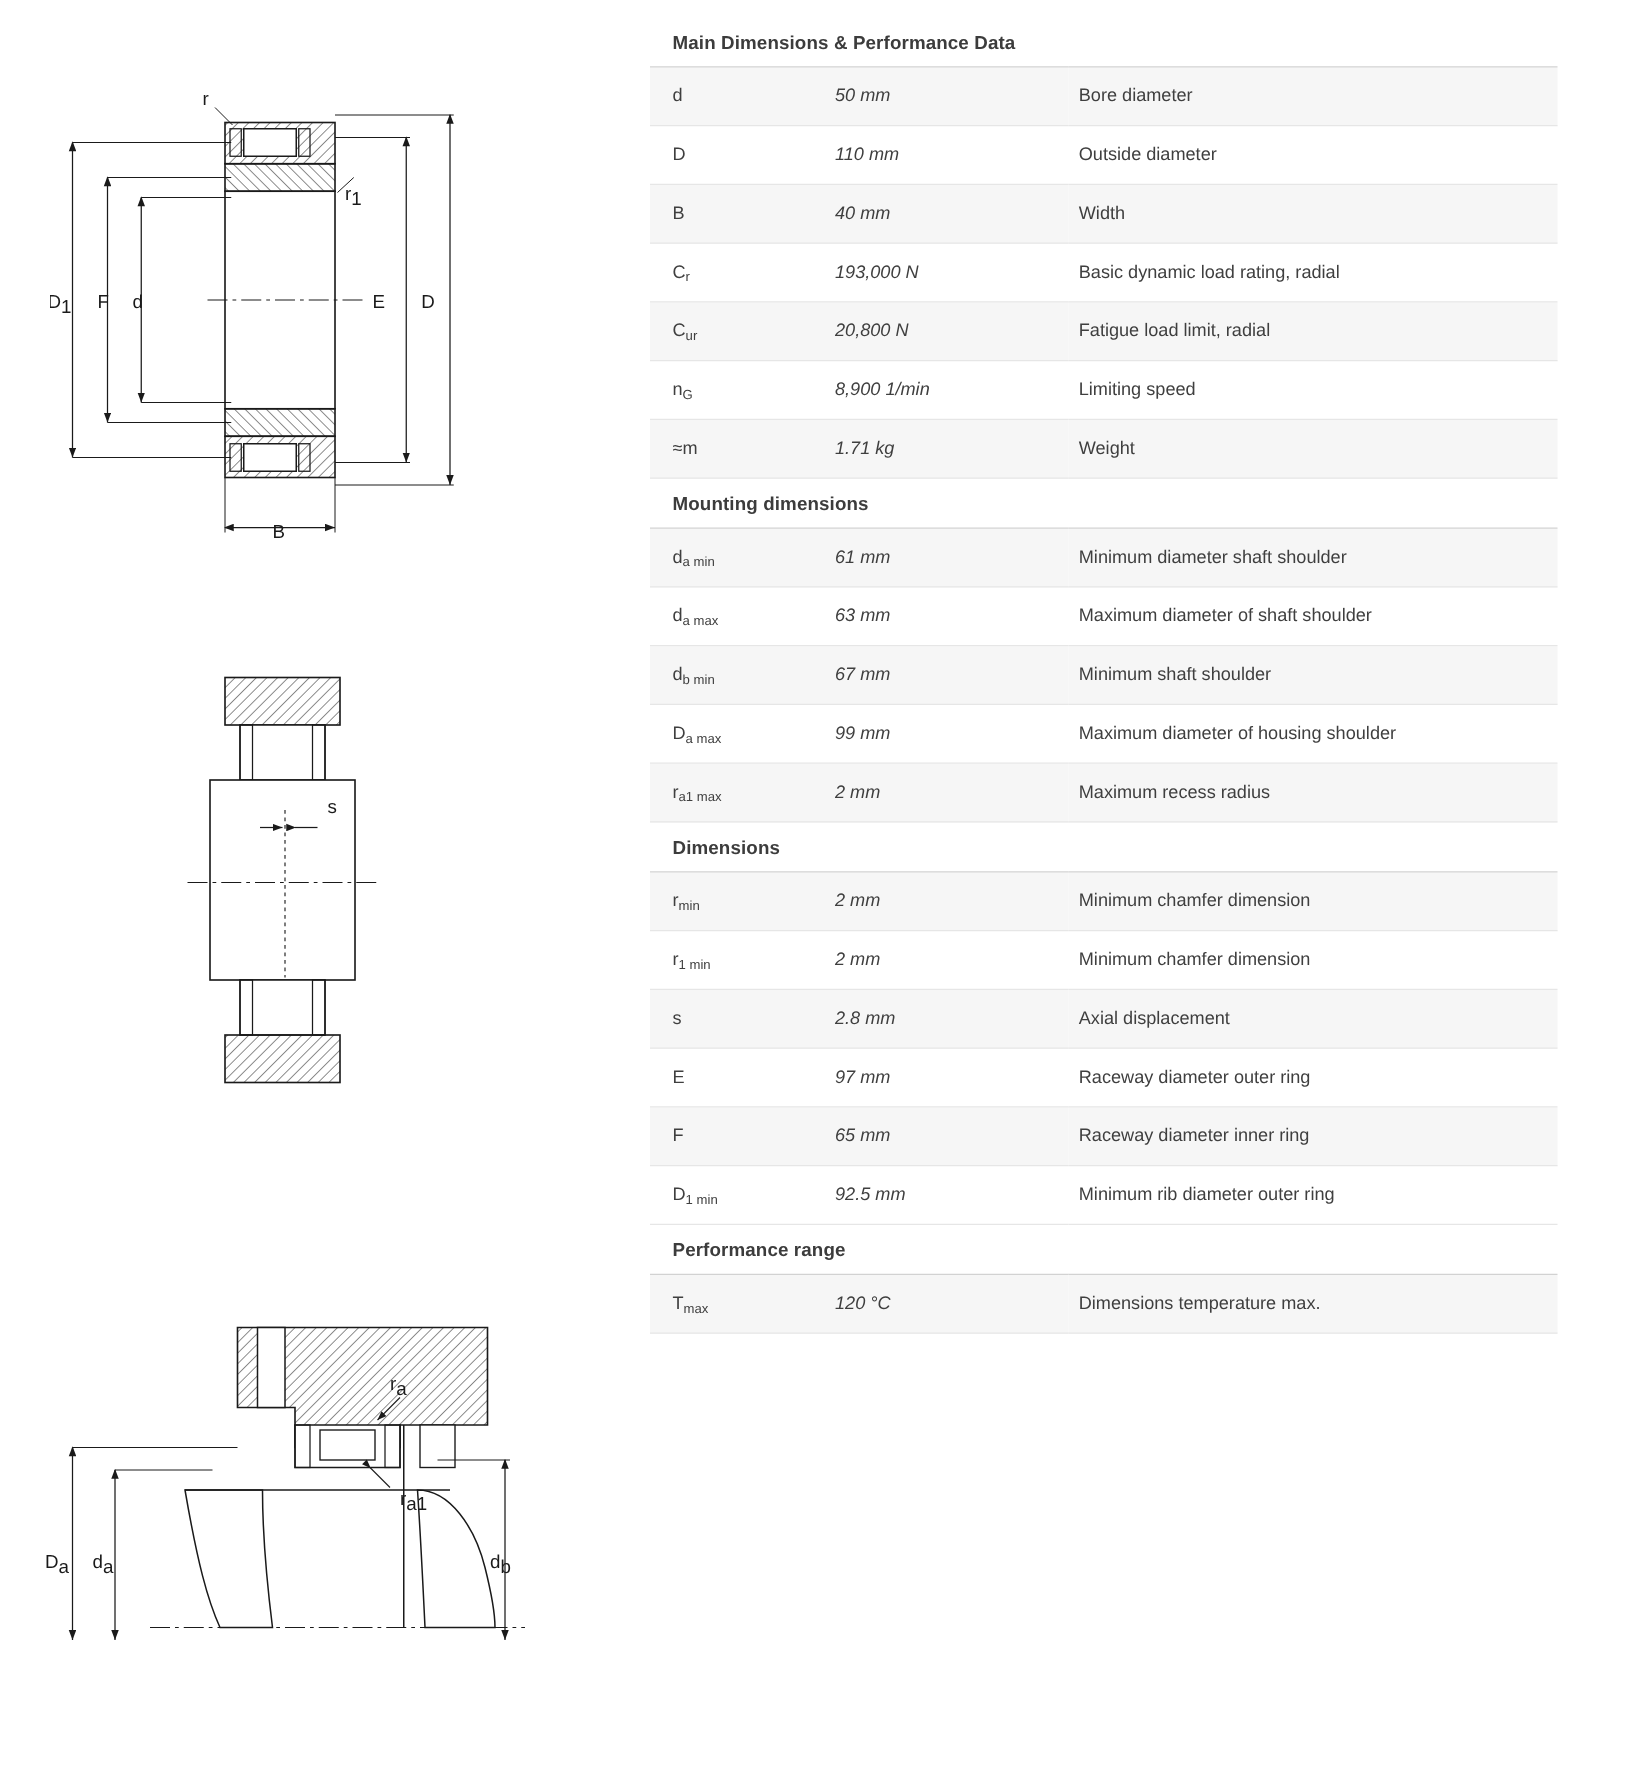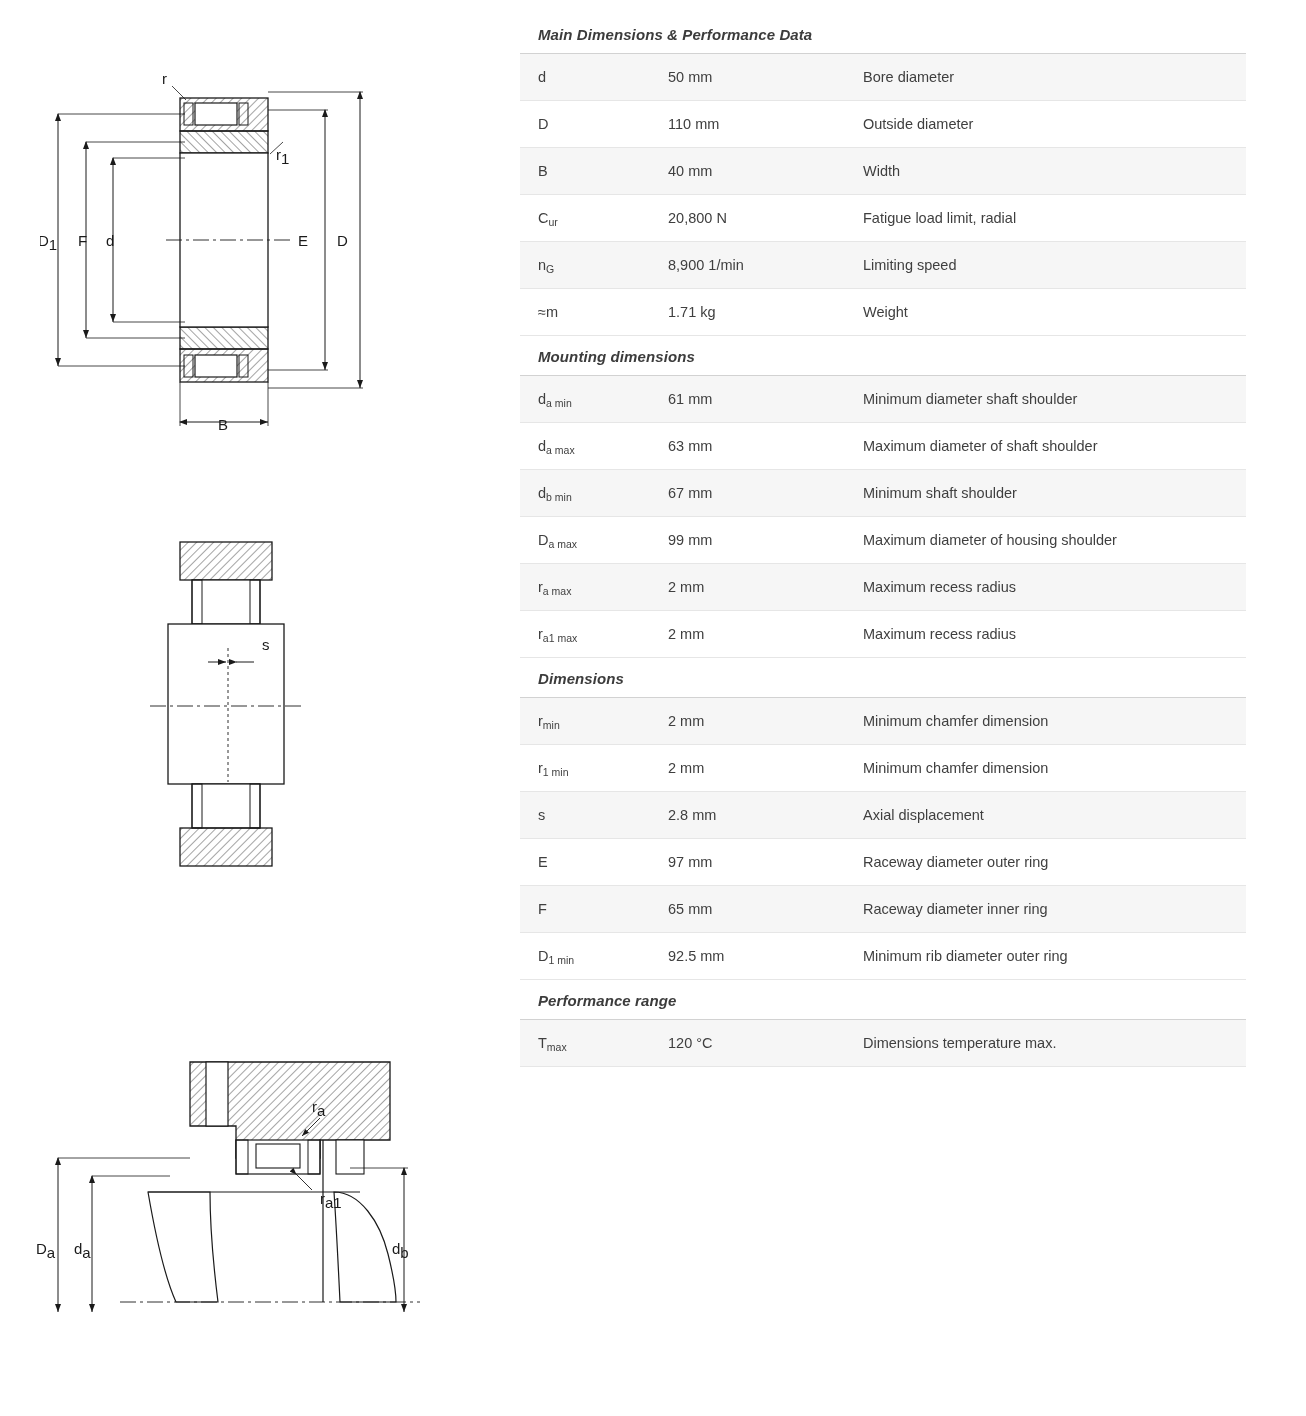--- a/index.html
+++ b/index.html
@@ -26,39 +26,38 @@
     padding: 14px 60px 0 20px;
   }
 
   
   .section-title {
     font-size: 15px;
     font-weight: bold;
     color: #3c3c3c;
     padding: 12px 0 10px 18px;
     letter-spacing: 0.1px;
-    font-style: italic;
   }
   .spec-table {
     width: 100%;
     border-collapse: collapse;
     border-top: 1px solid #d2d2d2;
   }
   .spec-table tr { height: 47px; }
   .spec-table tr:nth-child(odd) { background: #f6f6f6; }
   .spec-table tr:nth-child(even) { background: #ffffff; }
   .spec-table td {
     font-size: 14.5px;
     color: #3f3f3f;
     padding: 0 8px;
     vertical-align: middle;
     border-bottom: 1px solid #e6e6e6;
   }
   .spec-table td.sym { width: 140px; padding-left: 18px; }
-  .spec-table td.val { width: 195px; }
+  .spec-table td.val { width: 195px; font-style: italic; }
   .spec-table td.desc { }
   sub { font-size: 10.5px; vertical-align: baseline; position: relative; top: 3px; }
 
   
   .drawing { position: absolute; }
   .d1 { top: 70px;  left: 40px; }
   .d2 { top: 520px; left: 40px; }
   .d3 { top: 1040px; left: 20px; text-align: center; }
   svg text {
     font-family: "Liberation Sans", sans-serif;
@@ -238,20 +237,25 @@
             <td class="sym">D</td>
             <td class="val">110 mm</td>
             <td class="desc">Outside diameter</td>
           </tr>
           <tr>
             <td class="sym">B</td>
             <td class="val">40 mm</td>
             <td class="desc">Width</td>
           </tr>
           <tr>
+            <td class="sym">C<sub>r</sub></td>
+            <td class="val">193,000 N</td>
+            <td class="desc">Basic dynamic load rating, radial</td>
+          </tr>
+          <tr>
             <td class="sym">C<sub>ur</sub></td>
             <td class="val">20,800 N</td>
             <td class="desc">Fatigue load limit, radial</td>
           </tr>
           <tr>
             <td class="sym">n<sub>G</sub></td>
             <td class="val">8,900 1/min</td>
             <td class="desc">Limiting speed</td>
           </tr>
           <tr>
@@ -281,25 +285,20 @@
             <td class="sym">d<sub>b min</sub></td>
             <td class="val">67 mm</td>
             <td class="desc">Minimum shaft shoulder</td>
           </tr>
           <tr>
             <td class="sym">D<sub>a max</sub></td>
             <td class="val">99 mm</td>
             <td class="desc">Maximum diameter of housing shoulder</td>
           </tr>
           <tr>
-            <td class="sym">r<sub>a max</sub></td>
-            <td class="val">2 mm</td>
-            <td class="desc">Maximum recess radius</td>
-          </tr>
-          <tr>
             <td class="sym">r<sub>a1 max</sub></td>
             <td class="val">2 mm</td>
             <td class="desc">Maximum recess radius</td>
           </tr>
         </tbody>
       </table>
     </div>
 
     <div class="section">
       <div class="section-title">Dimensions</div>

